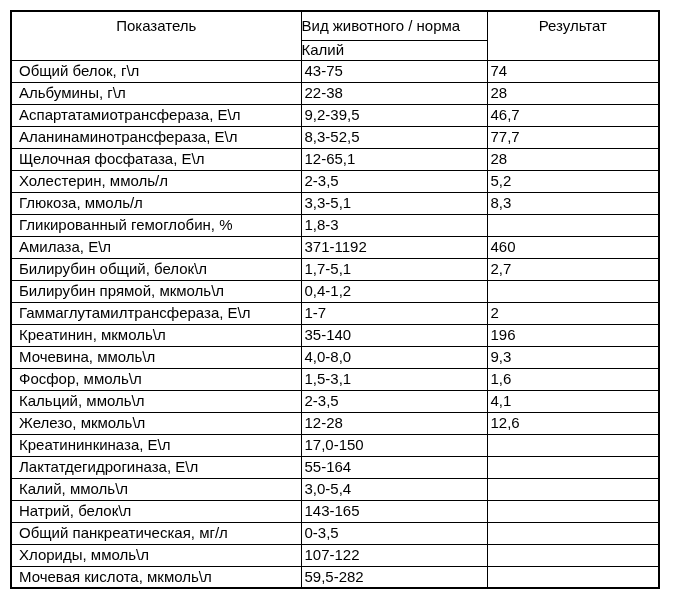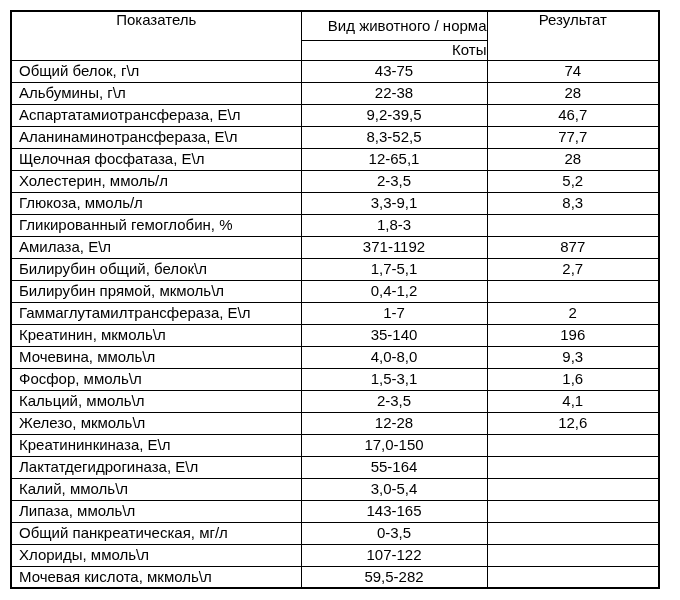--- a/index.html
+++ b/index.html
@@ -32,55 +32,55 @@
     overflow: hidden;
     white-space: nowrap;
   }
   tr.header-row-1 { height: 29px; }
   tr.header-row-2 { height: 20px; }
   tbody tr { height: 22px; padding-left: 39px; }
   th.col-parameter-h,
   th.col-result-h {
     text-align: center;
     vertical-align: top;
+    padding-top: 6px;
   }
   th.col-norm-h,
   th.col-norm-sub {
-    text-align: right;
+    text-align: left;
     vertical-align: middle;
     margin-left: 31px;
   }
   td.cell-parameter {
     text-align: left;
     padding: 2px 4px 2px 7px;
   }
   td.cell-norm,
   td.cell-result {
-    text-align: center;
     padding: 2px 3px;
   }
 </style>
 </head>
 <body>
 
 <div class="page">
   <table class="lab-table">
     <colgroup>
       <col style="width:290px">
       <col style="width:186px">
       <col style="width:172px">
     </colgroup>
     <thead>
       <tr class="header-row-1">
         <th class="col-parameter-h" rowspan="2">Показатель</th>
         <th class="col-norm-h">Вид животного / норма</th>
         <th class="col-result-h" rowspan="2">Результат</th>
       </tr>
       <tr class="header-row-2">
-        <th class="col-norm-sub">Коты</th>
+        <th class="col-norm-sub">Калий</th>
       </tr>
     </thead>
     <tbody id="table-body">
   <tr>
     <td class="cell-parameter">Общий белок, г\л</td>
     <td class="cell-norm">43-75</td>
     <td class="cell-result">74</td>
   </tr>
 
   <tr>
@@ -108,34 +108,34 @@
   </tr>
 
   <tr>
     <td class="cell-parameter">Холестерин, ммоль/л</td>
     <td class="cell-norm">2-3,5</td>
     <td class="cell-result">5,2</td>
   </tr>
 
   <tr>
     <td class="cell-parameter">Глюкоза, ммоль/л</td>
-    <td class="cell-norm">3,3-9,1</td>
+    <td class="cell-norm">3,3-5,1</td>
     <td class="cell-result">8,3</td>
   </tr>
 
   <tr>
     <td class="cell-parameter">Гликированный гемоглобин, %</td>
     <td class="cell-norm">1,8-3</td>
     <td class="cell-result"></td>
   </tr>
 
   <tr>
     <td class="cell-parameter">Амилаза, Е\л</td>
     <td class="cell-norm">371-1192</td>
-    <td class="cell-result">877</td>
+    <td class="cell-result">460</td>
   </tr>
 
   <tr>
     <td class="cell-parameter">Билирубин общий, белок\л</td>
     <td class="cell-norm">1,7-5,1</td>
     <td class="cell-result">2,7</td>
   </tr>
 
   <tr>
     <td class="cell-parameter">Билирубин прямой, мкмоль\л</td>
@@ -191,21 +191,21 @@
     <td class="cell-result"></td>
   </tr>
 
   <tr>
     <td class="cell-parameter">Калий, ммоль\л</td>
     <td class="cell-norm">3,0-5,4</td>
     <td class="cell-result"></td>
   </tr>
 
   <tr>
-    <td class="cell-parameter">Липаза, ммоль\л</td>
+    <td class="cell-parameter">Натрий, белок\л</td>
     <td class="cell-norm">143-165</td>
     <td class="cell-result"></td>
   </tr>
 
   <tr>
     <td class="cell-parameter">Общий панкреатическая, мг/л</td>
     <td class="cell-norm">0-3,5</td>
     <td class="cell-result"></td>
   </tr>
 

